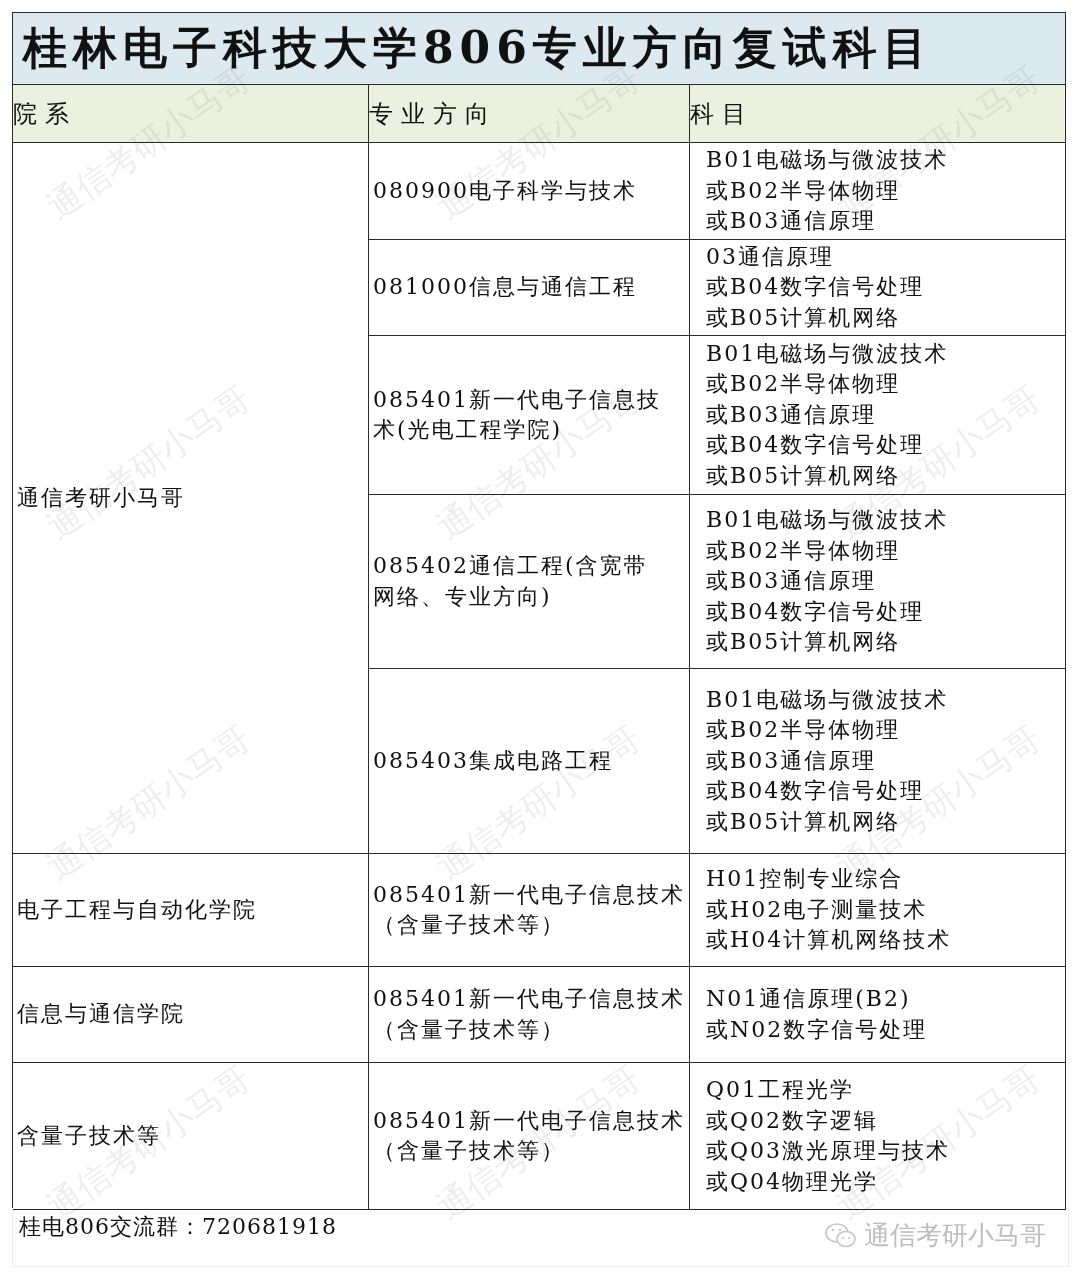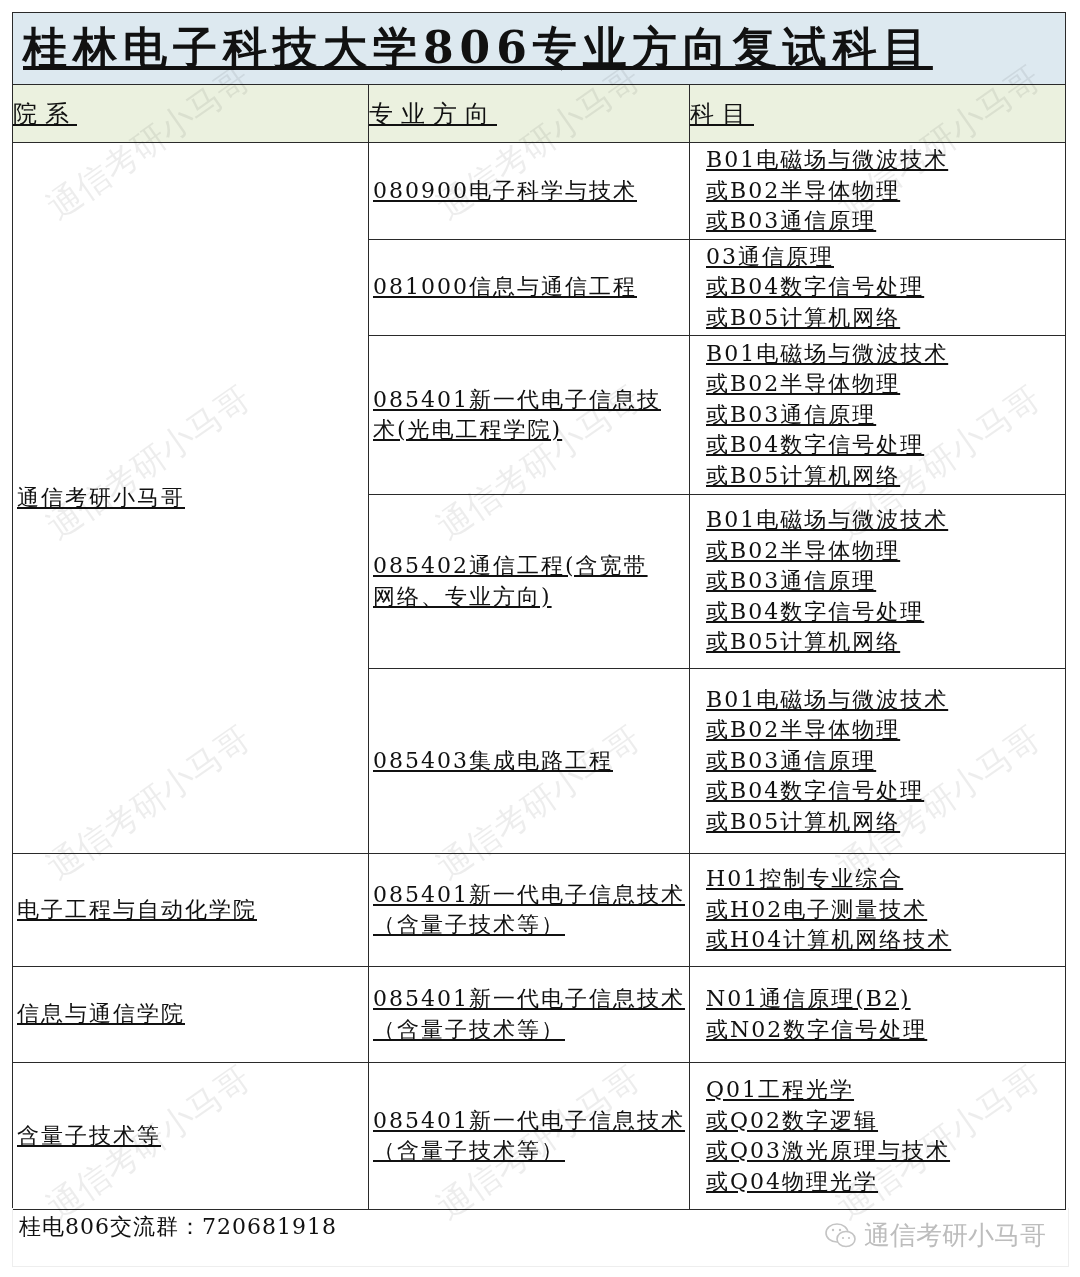--- a/index.html
+++ b/index.html
@@ -1,19 +1,19 @@
 <!DOCTYPE html>
 <html><head>
 <meta charset="utf-8">
 <style>
   html, body { margin:0; padding:0; background:#ffffff; }
   body { width:1080px; height:1277px; position:relative; overflow:hidden;
          font-family: "DejaVu Serif", "Liberation Serif", serif; color:#111; }
   .sheet { position:absolute; left:12px; top:12px; width:1055px; }
-  table { border-collapse:collapse; width:963px; table-layout:fixed;text-decoration:underline; }
+  table { border-collapse:collapse; width:963px; table-layout:fixed; }
   td, th { border:1.5px solid #2a2a2a; padding:0; vertical-align:middle; }
   .title { background:#dde9f0; height:71px; font-size:44px; font-weight:bold;
            letter-spacing:6px; text-align:left; padding-left:10px;
            font-family:"DejaVu Serif", serif; white-space:nowrap; }
   .colhead th { background:#ebf1df; height:57px; font-size:24px; font-weight:normal;
                 letter-spacing:8px; text-align:left; }
   .c1 { width:356px; } .c2 { width:321px; } .c3 { width:376px; }
   .cell { font-size:22px; line-height:30.5px; padding:2px 4px; letter-spacing:2px; }
   .cell .line { display:block; white-space:nowrap; }
   .subj { padding-left:16px; }

